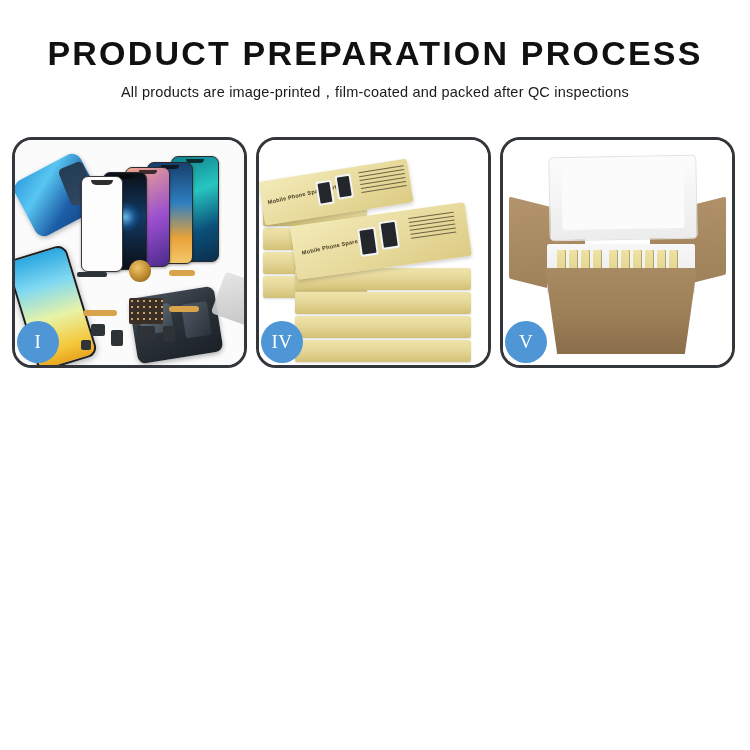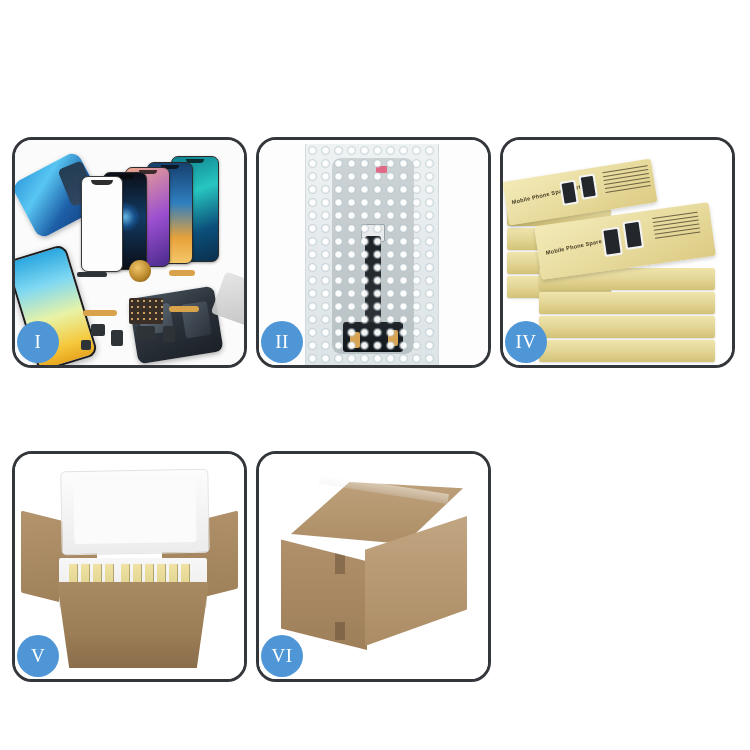--- a/index.html
+++ b/index.html
@@ -285,20 +285,24 @@
     background:linear-gradient(180deg,rgba(255,255,255,.45),rgba(225,225,225,.25));
     transform:rotate(9deg);
   }
   .seam{position:absolute;background:rgba(90,70,48,.45);}
 </style>
 </head>
 <body>
 
 <div class="page">
 
+  <div class="header">
+    <h1 class="title">PRODUCT PREPARATION PROCESS</h1>
+    <p class="subtitle">All products are image-printed，film-coated and packed after QC inspections</p>
+  </div>
 
   <div class="grid">
 
     <div class="panel">
       <div class="stage">
         <div class="p1bg"></div>
 
         <div class="bluefilm"></div>
 
         <div class="fan">
@@ -334,38 +338,20 @@
           <span class="pt" style="left:4px;top:80px;width:10px;height:10px;"></span>
           <span class="tool"></span>
         </div>
 
         <div class="badge">
           <span>I</span>
         </div>
       </div>
     </div>
 
-    <div class="panel">
-      <div class="stage">
-        <div class="p2bg"></div>
-        <div class="bagwrap">
-          <div class="screenpart">
-            <span class="redlabel"></span>
-            <span class="connector"></span>
-            <span class="cable"></span>
-            <span class="goldtab" style="left:18px;bottom:6px;"></span>
-            <span class="goldtab" style="right:16px;bottom:8px;"></span>
-          </div>
-          <div class="bubbles"></div>
-        </div>
-        <div class="badge">
-          <span>II</span>
-        </div>
-      </div>
-    </div>
 
 
     <div class="panel">
       <div class="stage">
         <div class="p4bg"></div>
         <div class="stack">
 
           <span class="sbox" style="left:4px;top:46px;width:104px;"></span>
           <span class="sbox" style="left:4px;top:70px;width:104px;"></span>
           <span class="sbox" style="left:4px;top:94px;width:104px;"></span>
@@ -438,30 +424,15 @@
           <span class="ybar" style="left:112px;"></span>
         </div>
         <div class="cartonBody"></div>
         <div class="foamTop"></div>
         <div class="badge">
           <span>V</span>
         </div>
       </div>
     </div>
 
-    <div class="panel">
-      <div class="stage">
-        <div class="p6bg"></div>
-        <div class="bx-top"></div>
-        <div class="bx-left">
-          <span class="seam" style="left:54px;top:22px;width:10px;height:22px;"></span>
-          <span class="seam" style="left:54px;top:92px;width:10px;height:18px;"></span>
-        </div>
-        <div class="bx-right"></div>
-        <div class="tape"></div>
-        <div class="badge">
-          <span>VI</span>
-        </div>
-      </div>
-    </div>
 
   </div>
 </div>
 
 </body></html>

